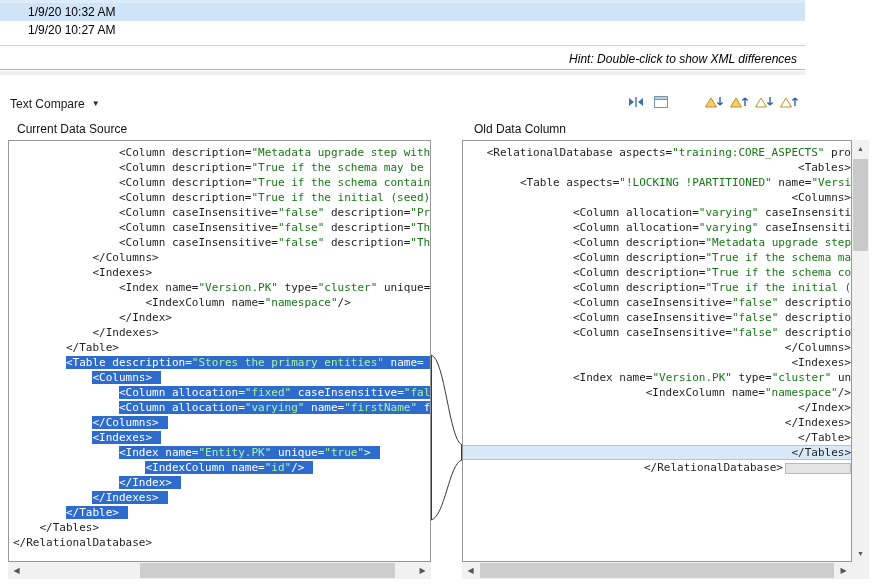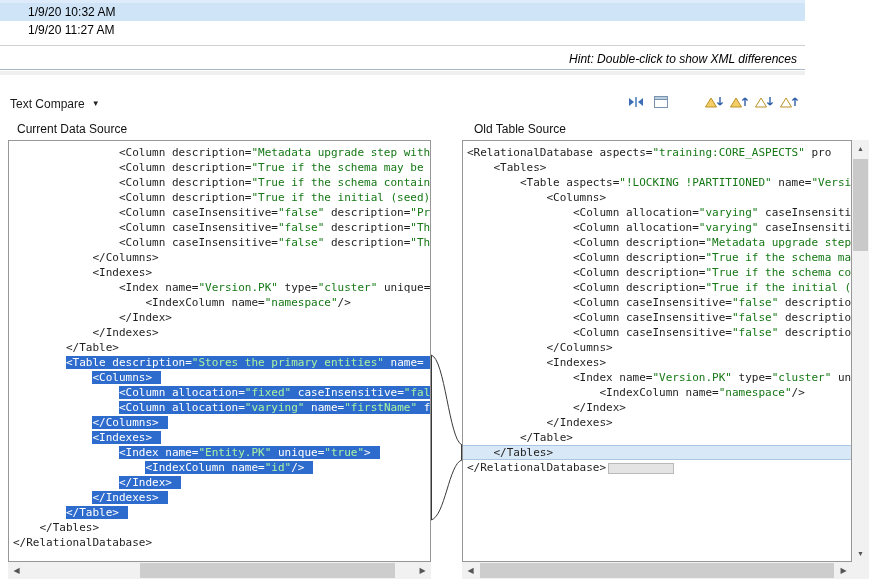--- a/index.html
+++ b/index.html
@@ -28,21 +28,21 @@
 
   
   .pheaders { position:absolute; top:118px; left:0; right:0; height:22px; background:#fff;margin-left:8px; }
   .ph { position:absolute; top:4px; color:#111; }
   .ph.l { left:9px; } .ph.r { left:466px; }
 
   
   .cbody { position:absolute; top:140px; left:0; height:422px; width:879px; }
   .pane { position:absolute; top:0; bottom:0; background:#fff; border:1px solid #979797; overflow:hidden; }
   .pane.l { left:8px; width:423px; }
-  .pane.r { left:462px; width:390px; }
+  .pane.r { left:462px; width:390px;text-align:right; }
   .code { font-family:"DejaVu Sans Mono", monospace; font-size:11px; line-height:15px;
           white-space:pre; padding:4px 0 0 4px; }
   .cl { height:15px; }
   .pl { color:#1e1e1e; }
   .st { color:#157815; }
   .selsp { background:#2d6bcd; padding-right:9px; }
   .selsp .pl { color:#ffffff; }
   .selsp .st { color:#a9f2a2; }
   .cl.band { background:#d9e8f7; margin-left:-4px; padding-left:4px;
              box-shadow: inset 0 1px 0 #aac6e2, inset 0 -1px 0 #aac6e2; }
@@ -75,21 +75,21 @@
 
 <div class="app">
 
   <div class="topstrip"></div>
 
   <div class="history">
     <div class="hrow sel">
       <span>1/9/20 10:32 AM</span>
     </div>
     <div class="hrow">
-      <span>1/9/20 11:27 AM</span>
+      <span>1/9/20 10:27 AM</span>
     </div>
   </div>
 
   <div class="hintbar">
     <span>Hint: Double-click to show XML differences</span>
   </div>
 
   <div class="sash"></div>
 
   <div class="toolbar">
@@ -134,21 +134,21 @@
         <svg width="19" height="15" viewBox="0 0 19 15">
           <path d="M7 3 L12.5 12 L1.5 12 Z" fill="#ffffff" stroke="#bb9226"></path>
           <path d="M16 11 v-8 M16 3 l-2.6 2.6 M16 3 l2.6 2.6" fill="none" stroke="#2f5fa8" stroke-width="1.4"></path>
         </svg>
       </div>
     </div>
   </div>
 
   <div class="pheaders">
     <div class="ph l">Current Data Source</div>
-    <div class="ph r">Old Table Source</div>
+    <div class="ph r">Old Data Column</div>
   </div>
 
   <div class="cbody">
     <div class="pane l">
       <div class="code" id="left-code"><div class="cl"><span class="pl">                &lt;Column description=</span><span class="st">"Metadata upgrade step with</span></div><div class="cl"><span class="pl">                &lt;Column description=</span><span class="st">"True if the schema may be </span></div><div class="cl"><span class="pl">                &lt;Column description=</span><span class="st">"True if the schema contain</span></div><div class="cl"><span class="pl">                &lt;Column description=</span><span class="st">"True if the initial (seed)</span></div><div class="cl"><span class="pl">                &lt;Column caseInsensitive=</span><span class="st">"false"</span><span class="pl"> description=</span><span class="st">"Pr</span></div><div class="cl"><span class="pl">                &lt;Column caseInsensitive=</span><span class="st">"false"</span><span class="pl"> description=</span><span class="st">"Th</span></div><div class="cl"><span class="pl">                &lt;Column caseInsensitive=</span><span class="st">"false"</span><span class="pl"> description=</span><span class="st">"Th</span></div><div class="cl"><span class="pl">            &lt;/Columns&gt;</span></div><div class="cl"><span class="pl">            &lt;Indexes&gt;</span></div><div class="cl"><span class="pl">                &lt;Index name=</span><span class="st">"Version.PK"</span><span class="pl"> type=</span><span class="st">"cluster"</span><span class="pl"> unique=</span></div><div class="cl"><span class="pl">                    &lt;IndexColumn name=</span><span class="st">"namespace"</span><span class="pl">/&gt;</span></div><div class="cl"><span class="pl">                &lt;/Index&gt;</span></div><div class="cl"><span class="pl">            &lt;/Indexes&gt;</span></div><div class="cl"><span class="pl">        &lt;/Table&gt;</span></div><div class="cl"><span class="pl">        </span><span class="selsp"><span class="pl">&lt;Table description=</span><span class="st">"Stores the primary entities"</span><span class="pl"> name=</span></span></div><div class="cl"><span class="pl">            </span><span class="selsp"><span class="pl">&lt;Columns&gt;</span></span></div><div class="cl"><span class="pl">                </span><span class="selsp"><span class="pl">&lt;Column allocation=</span><span class="st">"fixed"</span><span class="pl"> caseInsensitive=</span><span class="st">"fal</span></span></div><div class="cl"><span class="pl">                </span><span class="selsp"><span class="pl">&lt;Column allocation=</span><span class="st">"varying"</span><span class="pl"> name=</span><span class="st">"firstName"</span><span class="pl"> f</span></span></div><div class="cl"><span class="pl">            </span><span class="selsp"><span class="pl">&lt;/Columns&gt;</span></span></div><div class="cl"><span class="pl">            </span><span class="selsp"><span class="pl">&lt;Indexes&gt;</span></span></div><div class="cl"><span class="pl">                </span><span class="selsp"><span class="pl">&lt;Index name=</span><span class="st">"Entity.PK"</span><span class="pl"> unique=</span><span class="st">"true"</span><span class="pl">&gt;</span></span></div><div class="cl"><span class="pl">                    </span><span class="selsp"><span class="pl">&lt;IndexColumn name=</span><span class="st">"id"</span><span class="pl">/&gt;</span></span></div><div class="cl"><span class="pl">                </span><span class="selsp"><span class="pl">&lt;/Index&gt;</span></span></div><div class="cl"><span class="pl">            </span><span class="selsp"><span class="pl">&lt;/Indexes&gt;</span></span></div><div class="cl"><span class="pl">        </span><span class="selsp"><span class="pl">&lt;/Table&gt;</span></span></div><div class="cl"><span class="pl">    &lt;/Tables&gt;</span></div><div class="cl"><span class="pl">&lt;/RelationalDatabase&gt;</span></div></div>
     </div>
 
     <div class="gap">
       <svg width="31" height="422" viewBox="0 0 31 422">
         <path d="M0 215 C 14 218, 18 300, 31 305" fill="none" stroke="#3a3a3a" stroke-width="1"></path>

